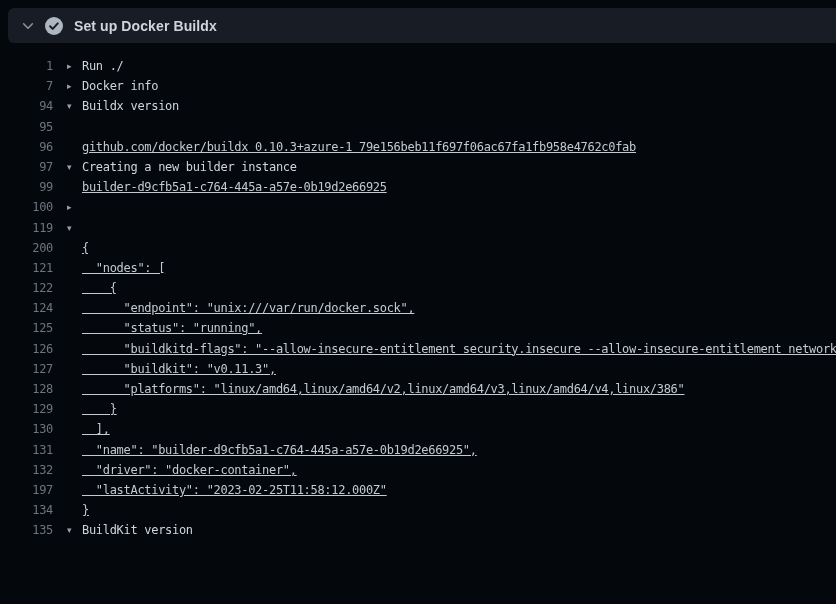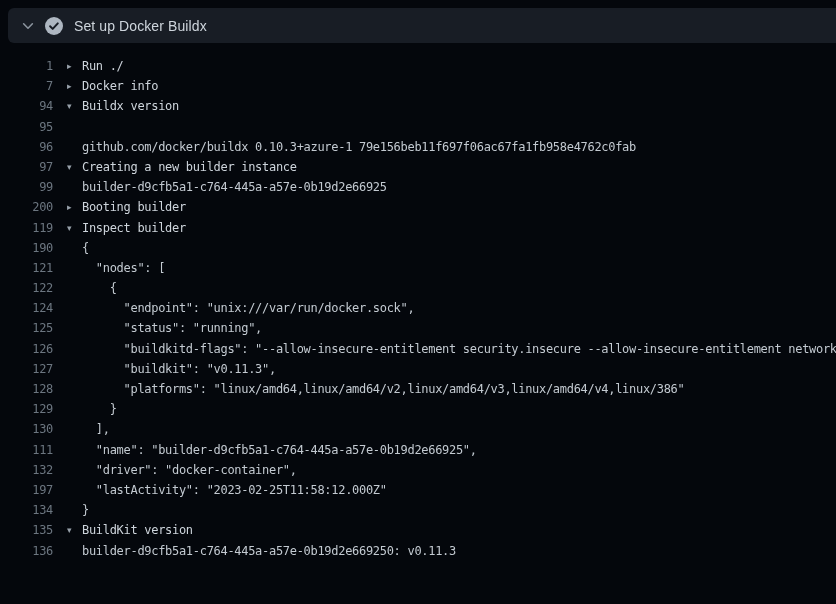--- a/index.html
+++ b/index.html
@@ -29,21 +29,21 @@
     display:flex;
     align-items:center;
     padding-left:13px;
     cursor:pointer;
   }
   .chev{display:inline-flex;align-items:center;margin-right:9px;}
   .status{display:inline-flex;align-items:center;margin-right:10px;}
   .step-title{
     font-family:"Liberation Sans","DejaVu Sans",sans-serif;
     font-size:14px;
-    font-weight:400;
+    font-weight:700;
     color:var(--title-text);
     letter-spacing:.1px;
   }
   .log{
     position:absolute;
     top:56px;left:0;right:0;
   }
   .row{
     display:flex;
     height:20.2px;
@@ -63,21 +63,21 @@
     padding-left:14px;
     color:var(--arrow);
     font-family:"DejaVu Sans",sans-serif;
     font-size:9px;
     cursor:pointer;
   }
   .text{white-space:pre;}
   .row.group-collapsed .text,
   .row.group-expanded .text{color:var(--title-text);cursor:pointer;text-align:right;}
   .row.command .text{color:var(--command-text);}
-  .row.output .text{color:var(--output-text);}
+  .row.output .text{color:var(--output-text);text-decoration:underline;}
 </style>
 </head>
 <body>
 
 <div class="step-header">
   <span class="chev">
     <svg width="14" height="14" viewBox="0 0 16 16">
       <path d="M3 5.5 L8 10.5 L13 5.5" fill="none" stroke="var(--chevron)" stroke-width="1.8" stroke-linecap="round" stroke-linejoin="round"></path>
     </svg>
   </span>
@@ -91,31 +91,30 @@
 </div>
 
 <div class="log" id="log">
     <div class="row group-collapsed"><span class="num">1</span><span class="slot">▸</span><span class="text">Run ./</span></div>
     <div class="row group-collapsed"><span class="num">7</span><span class="slot">▸</span><span class="text">Docker info</span></div>
     <div class="row group-expanded"><span class="num">94</span><span class="slot">▾</span><span class="text">Buildx version</span></div>
     <div class="row command"><span class="num">95</span><span class="slot"></span></div>
     <div class="row output"><span class="num">96</span><span class="slot"></span><span class="text">github.com/docker/buildx 0.10.3+azure-1 79e156beb11f697f06ac67fa1fb958e4762c0fab</span></div>
     <div class="row group-expanded"><span class="num">97</span><span class="slot">▾</span><span class="text">Creating a new builder instance</span></div>
     <div class="row output"><span class="num">99</span><span class="slot"></span><span class="text">builder-d9cfb5a1-c764-445a-a57e-0b19d2e66925</span></div>
-    <div class="row group-collapsed"><span class="num">200</span><span class="slot">▸</span><span class="text">Booting builder</span></div>
-    <div class="row group-expanded"><span class="num">119</span><span class="slot">▾</span><span class="text">Inspect builder</span></div>
-    <div class="row output"><span class="num">190</span><span class="slot"></span><span class="text">{</span></div>
+    <div class="row group-collapsed"><span class="num">100</span><span class="slot">▸</span></div>
+    <div class="row group-expanded"><span class="num">119</span><span class="slot">▾</span></div>
+    <div class="row output"><span class="num">200</span><span class="slot"></span><span class="text">{</span></div>
     <div class="row output"><span class="num">121</span><span class="slot"></span><span class="text">  "nodes": [</span></div>
     <div class="row output"><span class="num">122</span><span class="slot"></span><span class="text">    {</span></div>
     <div class="row output"><span class="num">124</span><span class="slot"></span><span class="text">      "endpoint": "unix:///var/run/docker.sock",</span></div>
     <div class="row output"><span class="num">125</span><span class="slot"></span><span class="text">      "status": "running",</span></div>
     <div class="row output"><span class="num">126</span><span class="slot"></span><span class="text">      "buildkitd-flags": "--allow-insecure-entitlement security.insecure --allow-insecure-entitlement network.host",</span></div>
     <div class="row output"><span class="num">127</span><span class="slot"></span><span class="text">      "buildkit": "v0.11.3",</span></div>
     <div class="row output"><span class="num">128</span><span class="slot"></span><span class="text">      "platforms": "linux/amd64,linux/amd64/v2,linux/amd64/v3,linux/amd64/v4,linux/386"</span></div>
     <div class="row output"><span class="num">129</span><span class="slot"></span><span class="text">    }</span></div>
     <div class="row output"><span class="num">130</span><span class="slot"></span><span class="text">  ],</span></div>
-    <div class="row output"><span class="num">111</span><span class="slot"></span><span class="text">  "name": "builder-d9cfb5a1-c764-445a-a57e-0b19d2e66925",</span></div>
+    <div class="row output"><span class="num">131</span><span class="slot"></span><span class="text">  "name": "builder-d9cfb5a1-c764-445a-a57e-0b19d2e66925",</span></div>
     <div class="row output"><span class="num">132</span><span class="slot"></span><span class="text">  "driver": "docker-container",</span></div>
     <div class="row output"><span class="num">197</span><span class="slot"></span><span class="text">  "lastActivity": "2023-02-25T11:58:12.000Z"</span></div>
     <div class="row output"><span class="num">134</span><span class="slot"></span><span class="text">}</span></div>
     <div class="row group-expanded"><span class="num">135</span><span class="slot">▾</span><span class="text">BuildKit version</span></div>
-    <div class="row output"><span class="num">136</span><span class="slot"></span><span class="text">builder-d9cfb5a1-c764-445a-a57e-0b19d2e669250: v0.11.3</span></div>
   </div>
 
 </body></html>

